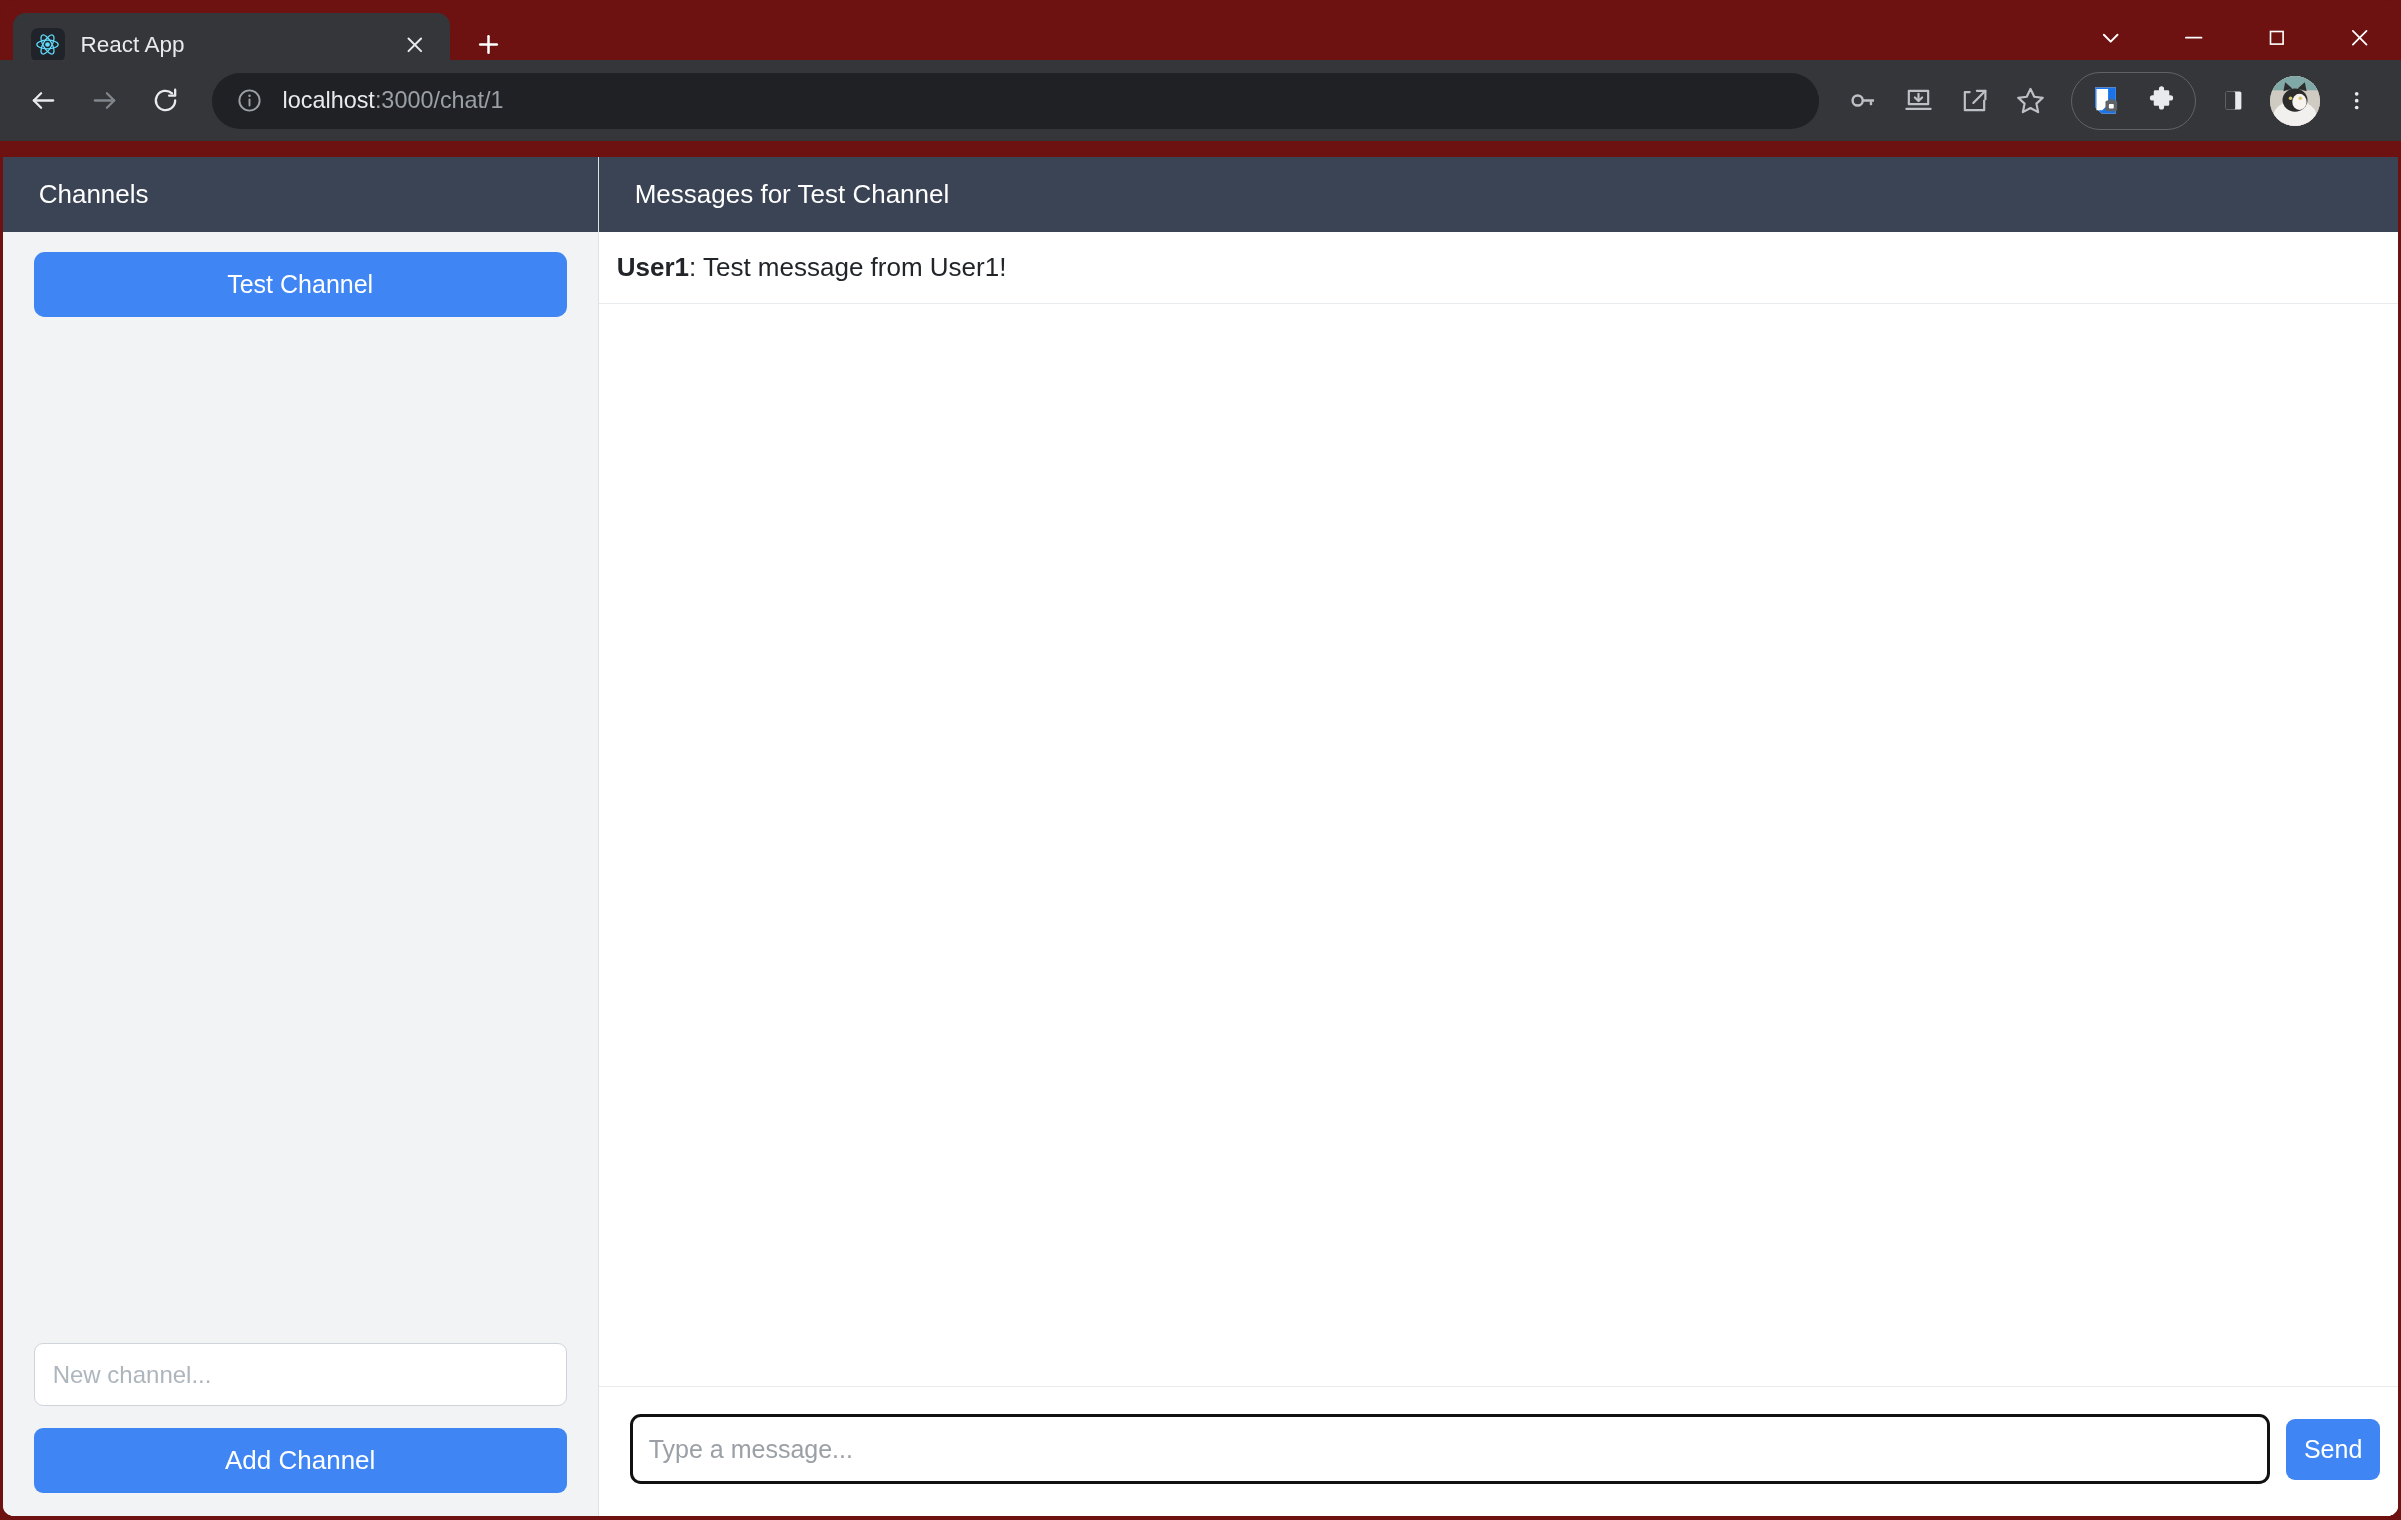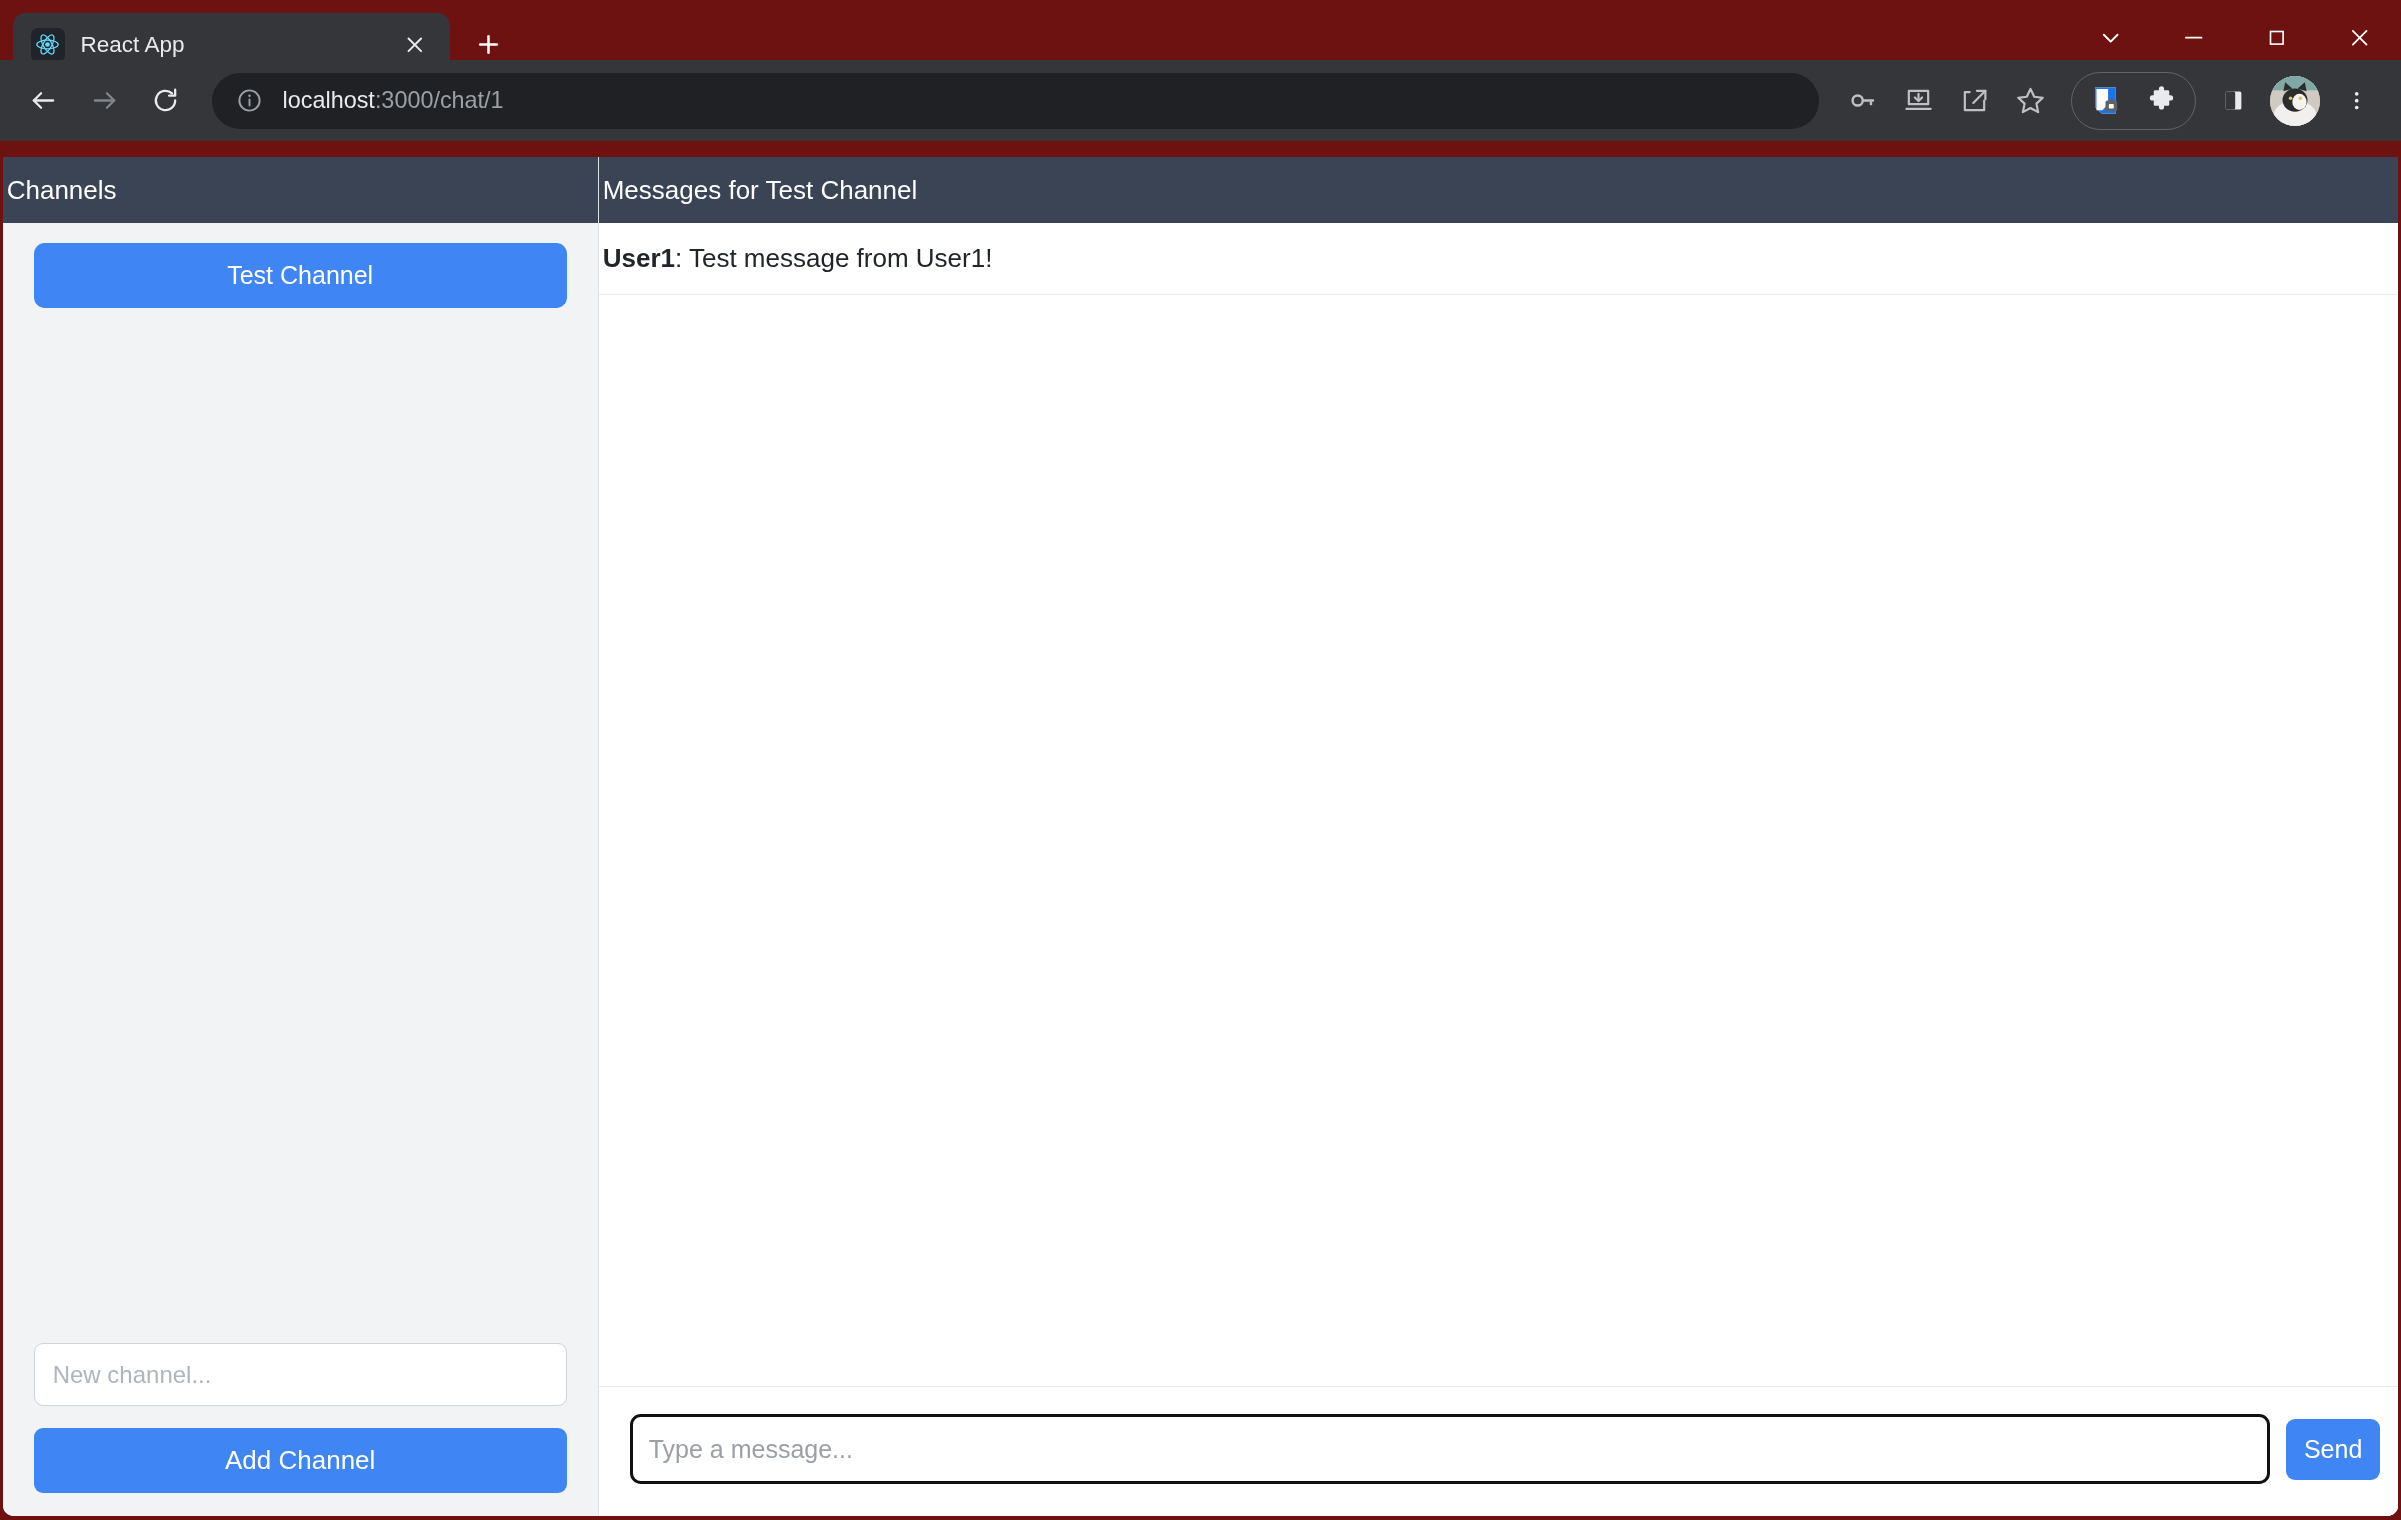--- a/index.html
+++ b/index.html
@@ -151,26 +151,26 @@
   
   .sidebar {
     width: 596px;
     flex: 0 0 auto;
     background: #f1f3f5;
     border-right: 1.8px solid #dee2e6;
     display: flex;
     flex-direction: column;
   }
   .panel-header {
-    height: 66px;
+    height: 75px;
     background: #3b4455;
     color: #ffffff;
     display: flex;
     align-items: center;
-    padding: 0 4px;
+    padding: 0 36px;
     font-size: 26px;
     flex: 0 0 auto;
   }
   .channel-list {
     flex: 1 1 auto;
     padding: 20px 31px 0 31px;
     overflow-y: auto;
   }
   .channel-item {
     border-radius: 10.8px;
@@ -219,21 +219,21 @@
     flex-direction: column;
     background: #ffffff;
     min-width: 0;
   }
   .message-list {
     flex: 1 1 auto;
     overflow-y: auto;
     background: #ffffff;
   }
   .message-row {
-    padding: 20px 20px 20px 4px;
+    padding: 20px 20px 20px 18px;
     font-size: 26px;
     color: #212529;
     border-bottom: 1.8px solid #e9ecef;
     line-height: 1.2;
   }
   .message-row .author { font-weight: bold; }
   .composer {
     flex: 0 0 auto;
     border-top: 1.8px solid #e9ecef;
     padding: 27px 18px 32px 31px;

